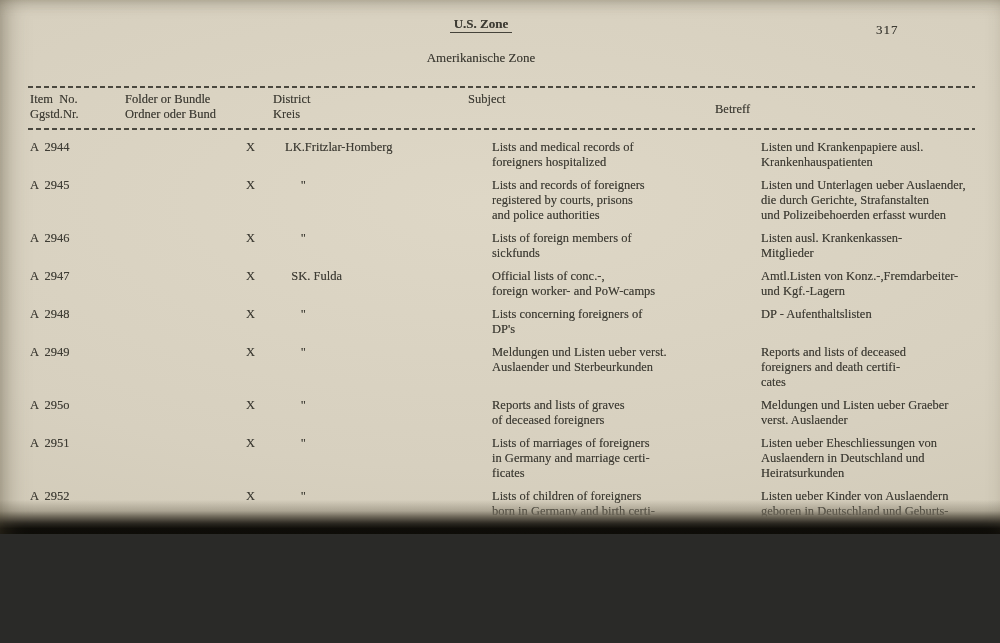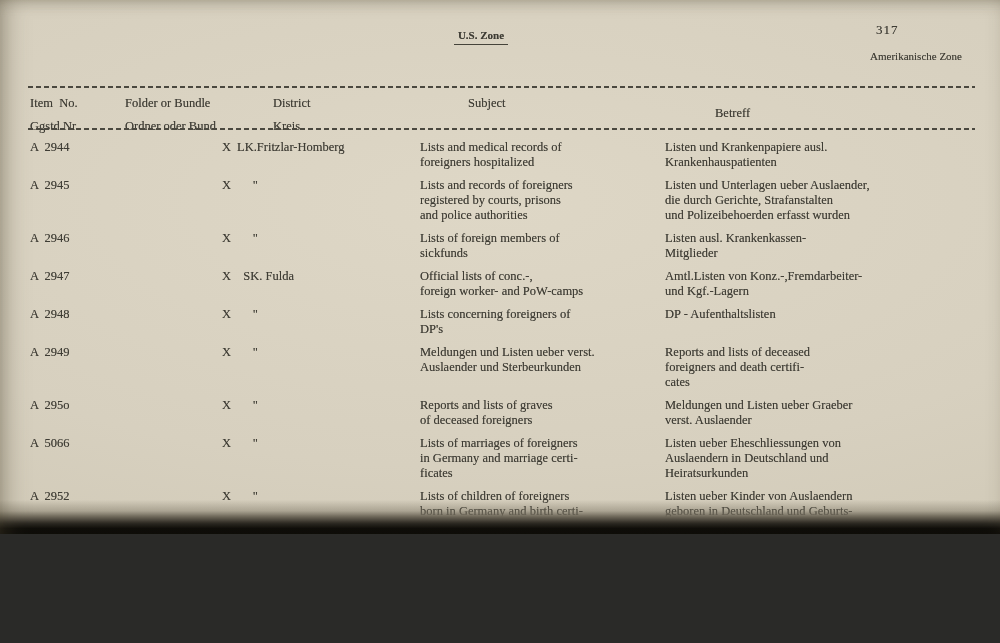--- a/index.html
+++ b/index.html
@@ -30,51 +30,51 @@
       #6b6557 50%,
       #2e2b24 68%,
       #0c0b08 84%,
       #040403 100%);
   }
   .page-number {
     position: absolute; top: 22px; left: 876px;
     font-size: 13px; letter-spacing: 1px;
   }
   .title-block {
-    position: absolute; top: 28px; left: 0; width: 962px;
-    text-align: center; font-size: 11px; line-height: 15px;
+    position: absolute; top: 16px; left: 0; width: 962px;
+    text-align: center; font-size: 13px; line-height: 15px;
   }
   .title-en {
     display: inline-block;
     border-bottom: 1.5px solid #45433a;
     padding: 0 4px 1px 4px;
     font-weight: bold;
   }
-  .title-de { margin-top: 4px; text-align: right; }
+  .title-de { margin-top: 17px; }
   .dashes {
     position: absolute; left: 28px; width: 947px; height: 2px;
     background: repeating-linear-gradient(90deg,
       #4a483f 0px, #4a483f 5px, transparent 5px, transparent 8px);
   }
   .dashes.top { top: 86px; }
   .dashes.mid { top: 128px; }
 
   .thead, .trow {
     display: grid;
     grid-template-columns: 95px 112px 183px 245px 1fr;
   }
   .thead {
     position: absolute; left: 30px; top: 92px; right: 25px;
-    font-size: 12.5px; line-height: 23px;
+    font-size: 12.5px; line-height: 15px;
   }
   .tbody {
     position: absolute; left: 30px; top: 140px; right: 25px;
     font-size: 12.5px; line-height: 15px;
   }
-  .trow { margin-bottom: 8px; }
+  .trow { margin-bottom: 8px; gap: 24px; }
   .cell { white-space: pre; }
   .cell.folder { text-align: right; padding-right: 6px; }
   .hcell { white-space: pre; }
   .hcell.district { padding-left: 36px; }
   .hcell.subject { padding-left: 48px; }
   .hcell.betreff { padding-left: 50px; margin-top: 10px; }
   .speck {
     position: absolute; left: 318px; top: 548px;
     width: 3px; height: 4px; border-radius: 50% 40% 60% 50%;
     background: #4a483f; opacity: 0.8; transform: rotate(25deg);
@@ -167,21 +167,21 @@
       <div class="trow">
       <div class="cell item">A  295o</div>
       <div class="cell folder">X</div>
       <div class="cell district">     "</div>
       <div class="cell subject">Reports and lists of graves
 of deceased foreigners</div>
       <div class="cell betreff">Meldungen und Listen ueber Graeber
 verst. Auslaender</div>
     </div>
       <div class="trow">
-      <div class="cell item">A  5066</div>
+      <div class="cell item">A  2951</div>
       <div class="cell folder">X</div>
       <div class="cell district">     "</div>
       <div class="cell subject">Lists of marriages of foreigners
 in Germany and marriage certi-
 ficates</div>
       <div class="cell betreff">Listen ueber Eheschliessungen von
 Auslaendern in Deutschland und
 Heiratsurkunden</div>
     </div>
       <div class="trow">

